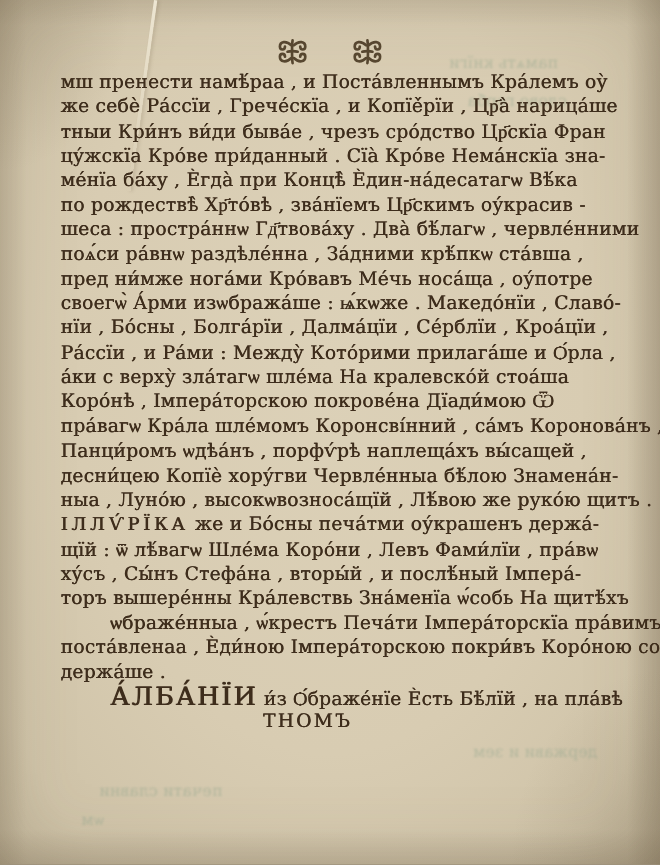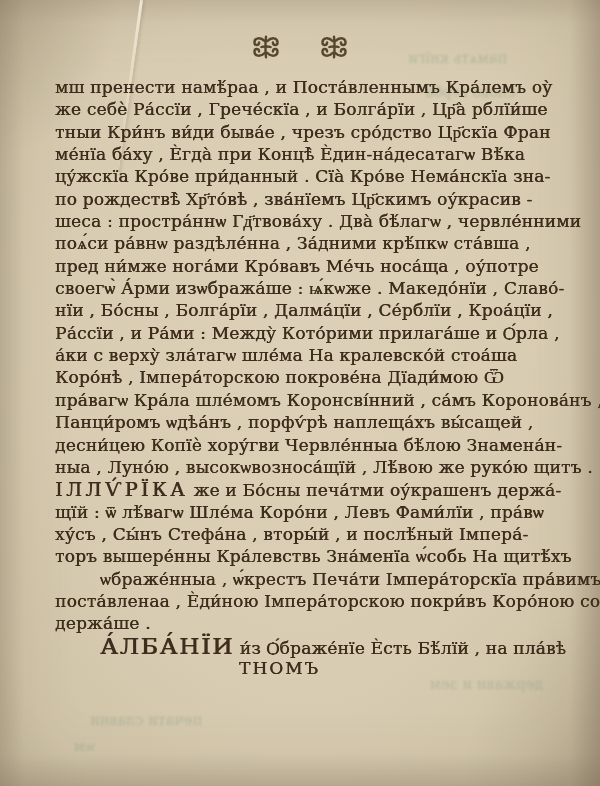--- a/index.html
+++ b/index.html
@@ -24,27 +24,27 @@
     box-shadow:2px 0 3px rgba(110,95,72,.20);
   }
   .ornaments{
     position:absolute; top:33px; left:0; width:100%;
     display:flex; justify-content:center; gap:38px;
   }
   .orn{width:30px;height:28px; opacity:.88;}
   .orn.mirror{transform:scaleX(-1);}
   .orn path{stroke:#46351f; stroke-width:2.1; fill:none; stroke-linecap:round;}
   .text-block{
-    position:absolute; left:55px; top:76px; width:506px;
+    position:absolute; left:55px; top:64px; width:506px;
     font-size:17px; line-height:22.35px;
     letter-spacing:.2px;
     text-shadow:.35px 0 0 currentColor;
   }
   .line{height:22.35px; white-space:nowrap;}
-  .lead{font-size:19px; letter-spacing:3.5px; text-shadow:.6px 0 0 currentColor;}
+  .lead{font-size:16px; letter-spacing:3.5px; text-shadow:.6px 0 0 currentColor;}
   .lead-heading{font-size:23px; letter-spacing:2px; text-shadow:.9px 0 0 currentColor;}
   .ghost{
     position:absolute; transform:scaleX(-1);
     filter:blur(1.2px);
     color:#8ba28a; opacity:.45;
     font-size:14.5px; white-space:nowrap;
     font-family:"DejaVu Serif","Liberation Serif",serif;
   }
 </style>
 </head>
@@ -76,24 +76,24 @@
   <div class="ghost-layer">
       <span class="ghost" style="left: 408px; top: 50px;">памѧть кнїги</span>
       <span class="ghost" style="left: 425px; top: 84px;">слово герба</span>
       <span class="ghost" style="left: 430px; top: 676px;">держави и зем</span>
       <span class="ghost" style="left: 90px; top: 712px;">печати славни</span>
       <span class="ghost" style="left: 74px; top: 738px;">ѡм</span>
     </div>
 
   <div class="text-block">
       <div class="line">мш пренести намѣ́раа , и Поста́вленнымъ Кра́лемъ оу̀</div>
-      <div class="line">же себѐ Ра́ссїи , Грече́скїа , и Болга́рїи , Цр҃а̀ рблїи́ше</div>
+      <div class="line">же себѐ Ра́ссїи , Грече́скїа , и Копїѐ́рїи , Цр҃а̀ нарица́ше</div>
       <div class="line">тныи Кри́нъ ви́ди быва́е , чрезъ сро́дство Цр҃скїа Фран</div>
+      <div class="line">цу́жскїа Кро́ве при́данный . Сїа̀ Кро́ве Нема́нскїа зна-</div>
       <div class="line">ме́нїа ба́ху , Ѐгда̀ при Концѣ̀ Ѐдин-на́десатагѡ Вѣ́ка</div>
-      <div class="line">цу́жскїа Кро́ве при́данный . Сїа̀ Кро́ве Нема́нскїа зна-</div>
       <div class="line">по рождествѣ̀ Хр҃то́вѣ , зва́нїемъ Цр҃скимъ оу́красив -</div>
       <div class="line">шеса : простра́ннѡ Гд҃твова́ху . Два̀ бѣ́лагѡ , червле́нними</div>
       <div class="line">поѧ́си ра́внѡ раздѣле́нна , За́дними крѣ́пкѡ ста́вша ,</div>
       <div class="line">пред ни́мже нога́ми Кро́вавъ Ме́чь носа́ща , оу́потре</div>
       <div class="line">своегѡ̀ А́рми изѡбража́ше : ѩ́кѡже . Македо́нїи , Славо́-</div>
       <div class="line">нїи , Бо́сны , Болга́рїи , Далма́цїи , Се́рблїи , Кроа́цїи ,</div>
       <div class="line">Ра́ссїи , и Ра́ми : Между̀ Кото́рими прилага́ше и Ѻ́рла ,</div>
       <div class="line">а́ки с верху̀ зла́тагѡ шле́ма На кралевско́й стоа́ша</div>
       <div class="line">Коро́нѣ , Імпера́торскою покрове́на Дїади́мою Ѿ</div>
       <div class="line">пра́вагѡ Кра́ла шле́момъ Коронсві́нний , са́мъ Коронова́нъ ,</div>

